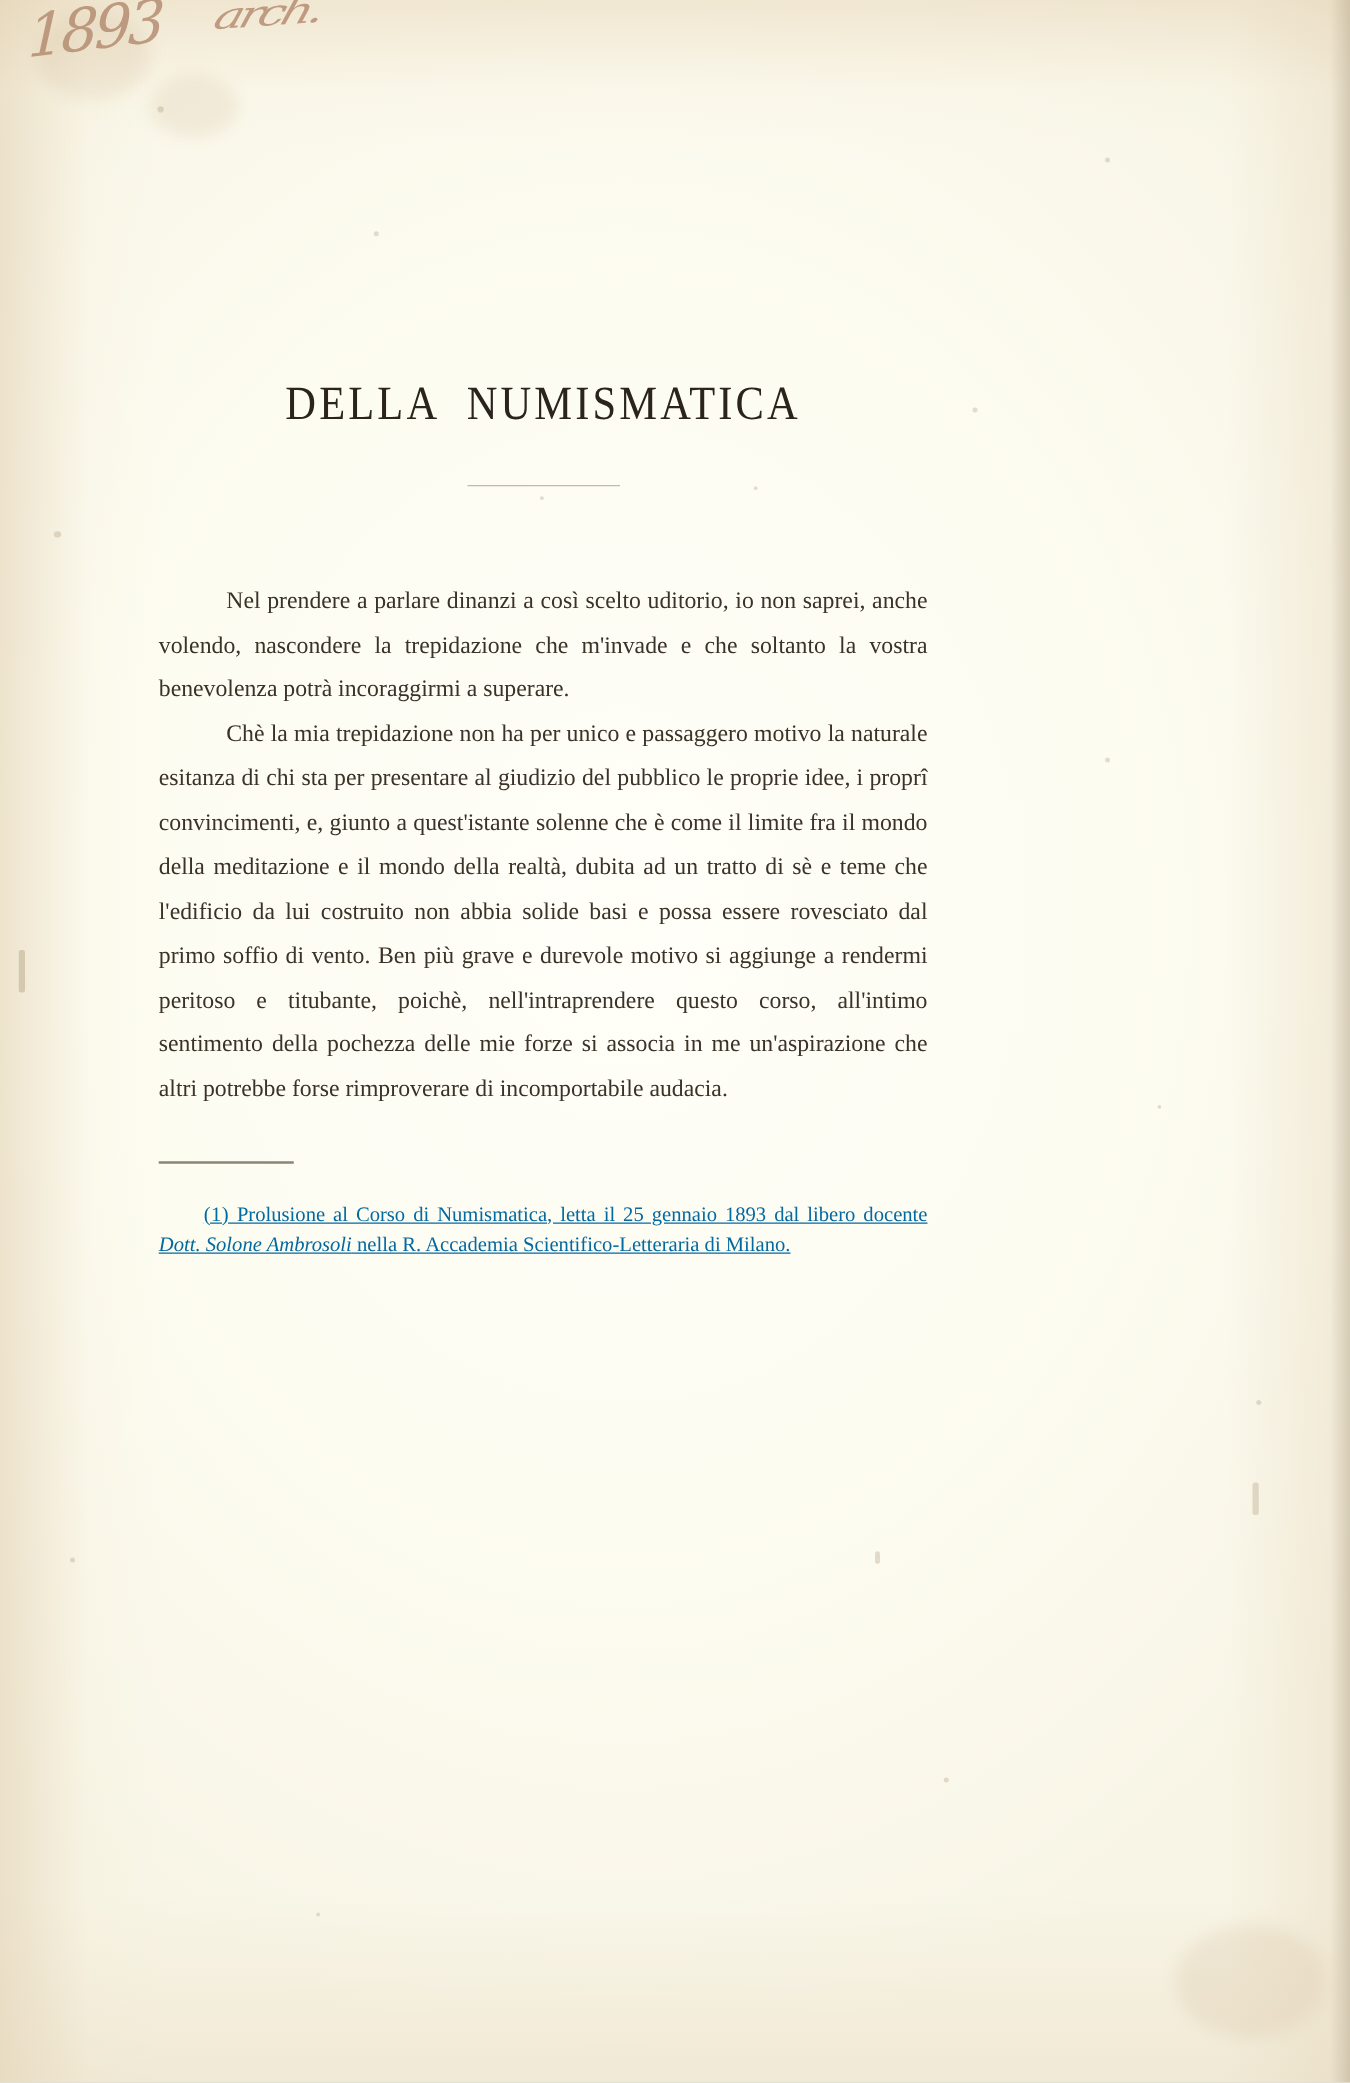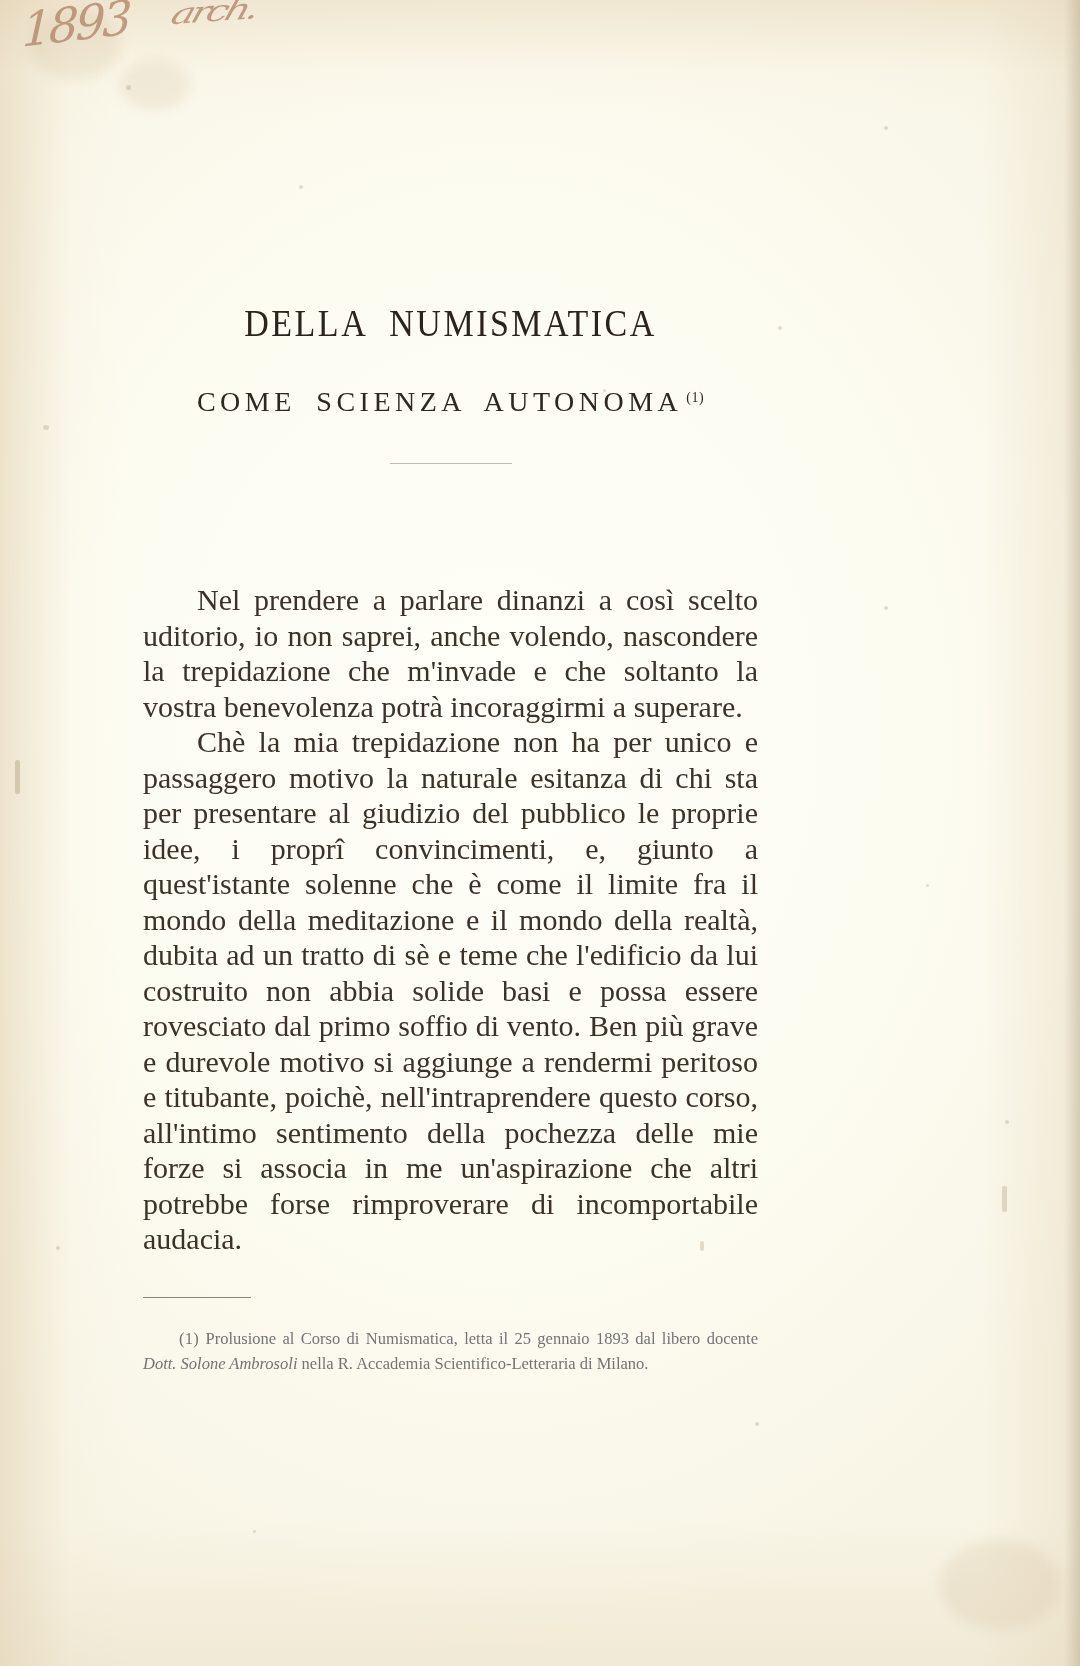--- a/index.html
+++ b/index.html
@@ -96,21 +96,21 @@
     left: 172px;
     top: -12px;
     font-size: 40px;
     transform: rotate(-4deg) skewX(-20deg) scaleY(0.72);
     letter-spacing: -4px;
   }
 
   
   #content {
     position: absolute;
-    left: 143px;
+    left: 127px;
     top: 0;
     width: 615px;
   }
 
   .title-block { margin-top: 305px; text-align: center; }
 
   #doc-title {
     font-size: 34px;
     letter-spacing: 2.5px;
     color: #2a241d;
@@ -138,22 +138,22 @@
 
   .title-rule {
     width: 122px;
     height: 1px;
     margin: 45px auto 0 auto;
     background: rgba(120,108,88,0.45);
   }
 
   
   #body-text {
-    margin-top: 118px;
-    font-size: 30px;
+    margin-top: 74px;
+    font-size: 19px;
     line-height: 35.5px;
     color: #3b3228;
     text-align: justify;
     text-justify: inter-word;
   }
   #body-text p {
     margin: 0;
     text-indent: 54px;
   }
 
@@ -163,23 +163,24 @@
   #footnote-rule {
     width: 108px;
     height: 1.5px;
     background: rgba(96,86,68,0.72);
     margin-bottom: 29px;
   }
 
   #footnote-text {
     font-size: 16.5px;
     line-height: 24.5px;
-    color: #737373;
+    color: #0369a1;
     text-align: justify;
     text-indent: 36px;
+    text-decoration: underline;
   }
   #footnote-text .it { font-style: italic; }
   #footnote-text .fn-num { letter-spacing: 0.3px; }
 </style>
 </head>
 <body>
 
 <div id="page">
 
   <div class="paper-base"></div>
@@ -210,23 +211,20 @@
   <div class="speck" style="left:700px; top:1241px; width:4px; height:10px; border-radius:2px;"></div>
   <div class="speck" style="left:926px; top:884px; width:3px; height:3px;"></div>
 
   <div class="handwriting" id="hw-year">1893</div>
   <div class="handwriting" id="hw-note">arch.</div>
 
   <div id="content">
 
     <div class="title-block">
       <div id="doc-title">DELLA NUMISMATICA</div>
-      <div id="doc-subtitle">
-        <span>COME SCIENZA AUTONOMA</span><span class="fn-marker">(1)</span>
-      </div>
       <div class="title-rule"></div>
     </div>
 
     <div id="body-text">
       <p>Nel prendere a parlare dinanzi a così scelto uditorio, io non saprei, anche volendo, nascondere la trepidazione che m'invade e che soltanto la vostra benevolenza potrà incoraggirmi a superare.</p>
       <p>Chè la mia trepidazione non ha per unico e passaggero motivo la naturale esitanza di chi sta per presentare al giudizio del pubblico le proprie idee, i proprî convincimenti, e, giunto a quest'istante solenne che è come il limite fra il mondo della meditazione e il mondo della realtà, dubita ad un tratto di sè e teme che l'edificio da lui costruito non abbia solide basi e possa essere rovesciato dal primo soffio di vento. Ben più grave e durevole motivo si aggiunge a rendermi peritoso e titubante, poichè, nell'intraprendere questo corso, all'intimo sentimento della pochezza delle mie forze si associa in me un'aspirazione che altri potrebbe forse rimproverare di incomportabile audacia.</p>
     </div>
 
     <div id="footnote-block">
       <div id="footnote-rule"></div>

